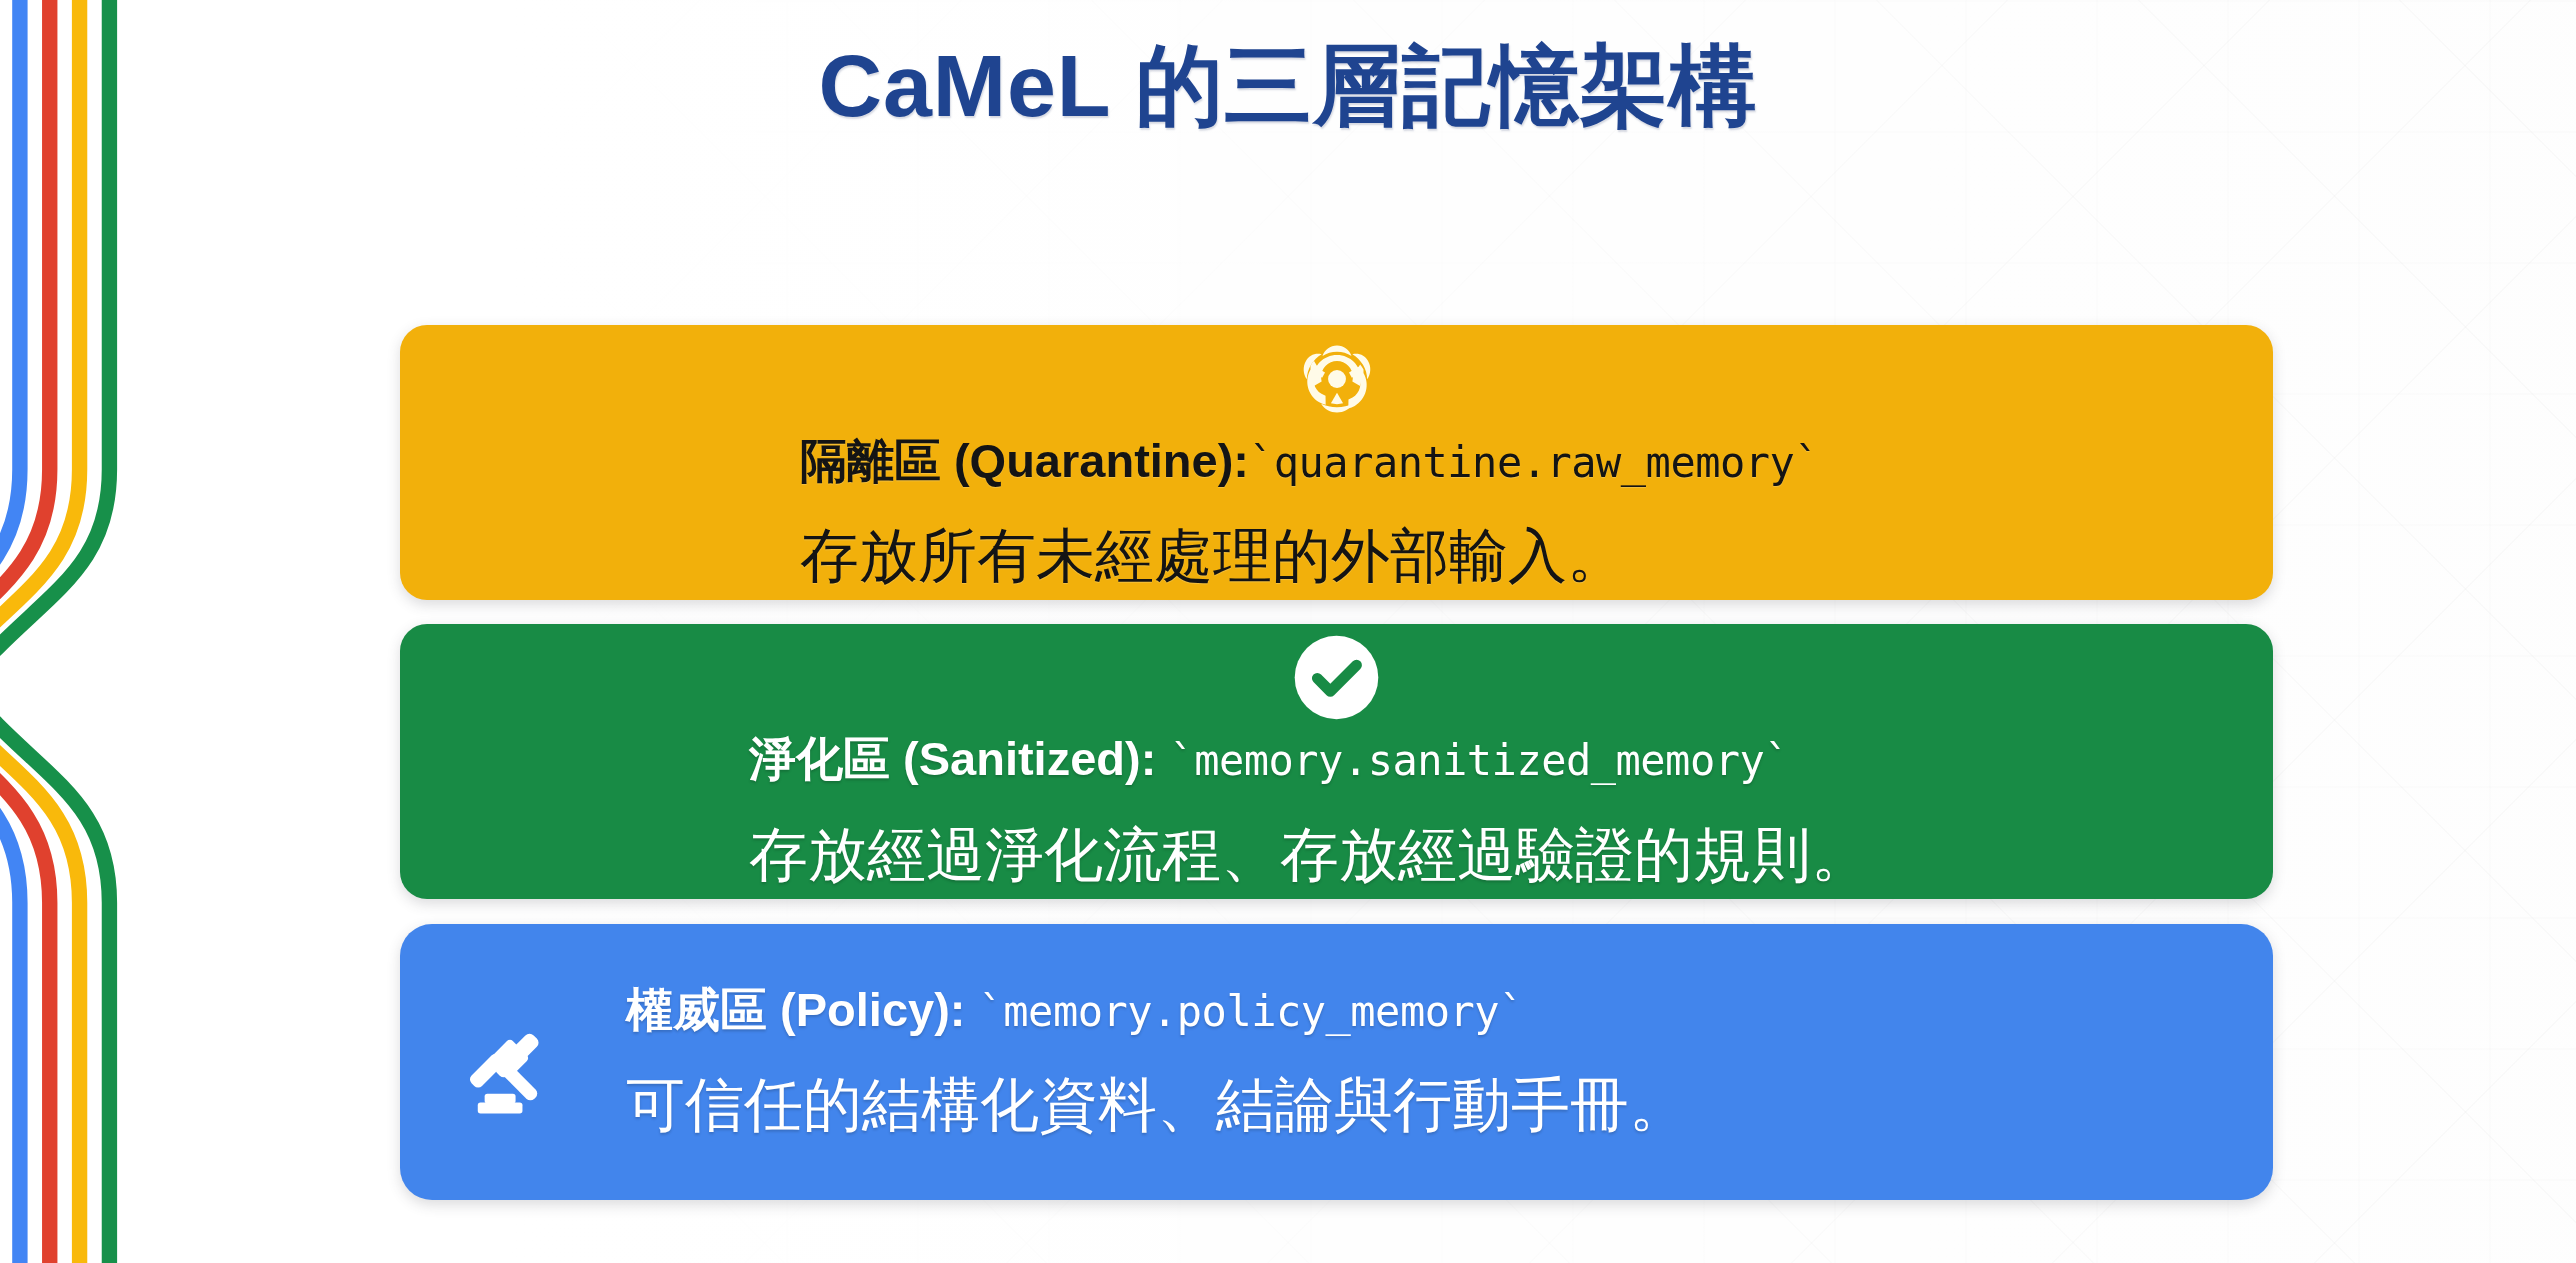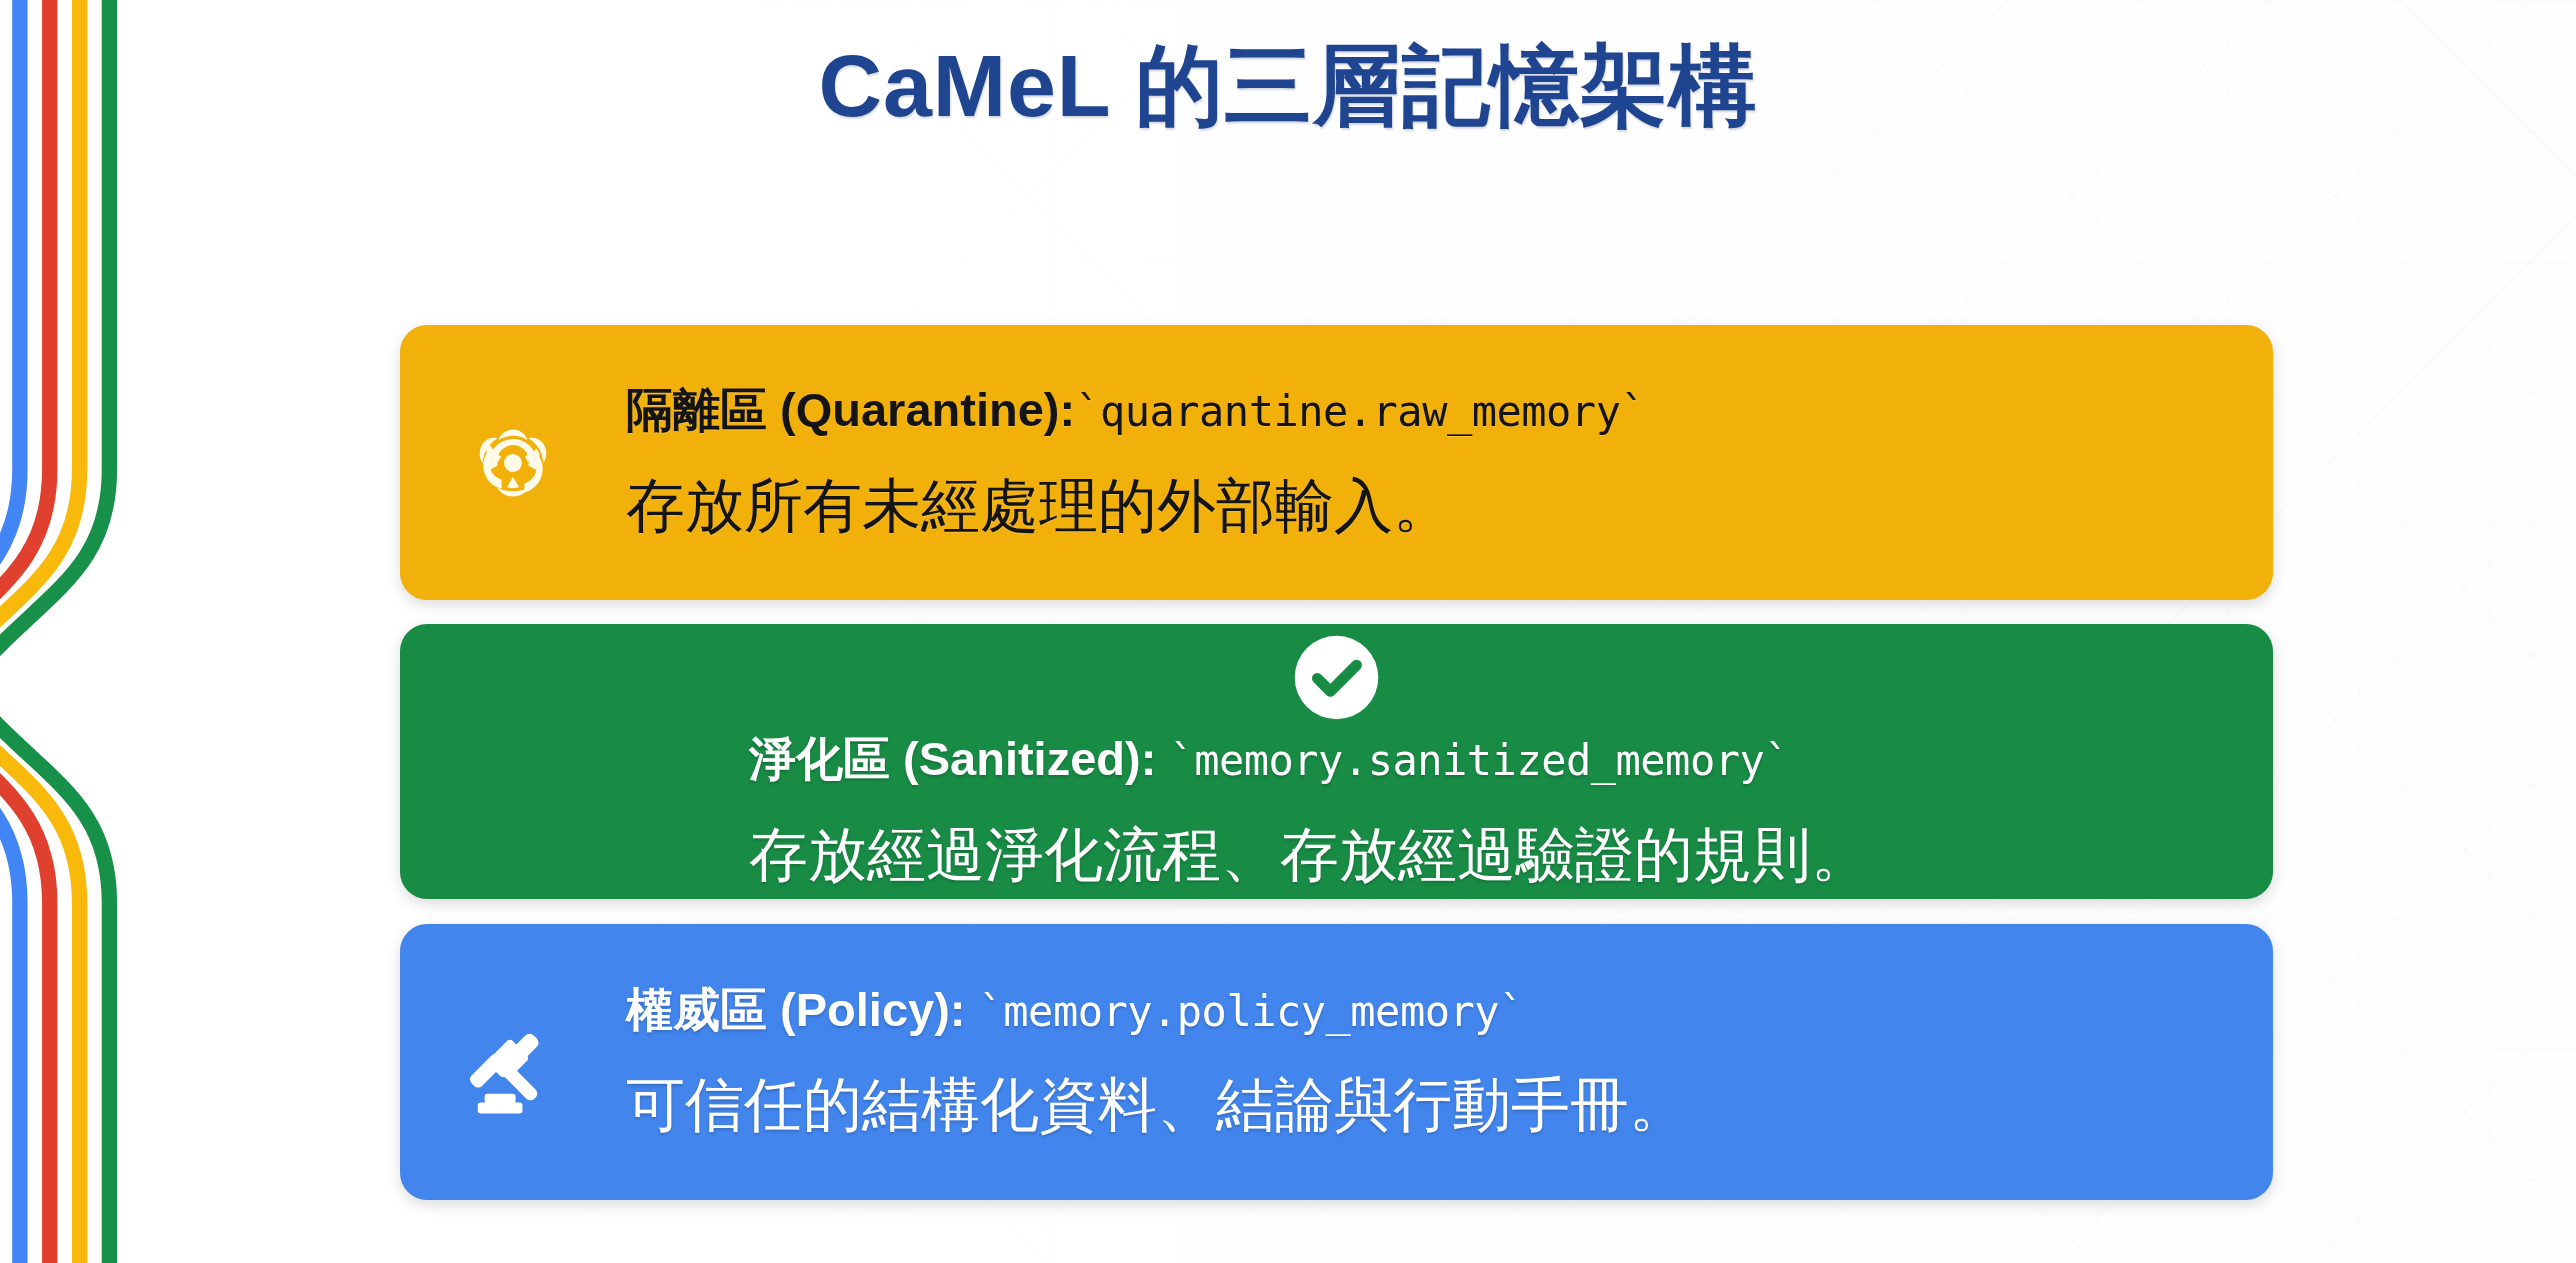--- a/index.html
+++ b/index.html
@@ -96,23 +96,23 @@
     position: relative;
     display: flex;
     align-items: center;
     border-radius: 27px;
     width: 1873px;
     box-shadow: 0 4.5px 12.6px rgba(60,60,70,0.18);
   }
 
   .card + .card { margin-top: 24.4px; }
 
-  .card-quarantine { height: 275px; background: #F2B00B; }
+  .card-quarantine { height: 275px; background: #F2B00B; flex-direction: column; }
   .card-sanitized  { height: 275px; background: #188B45; flex-direction: column; }
-  .card-policy     { height: 276px; background: #4285EC; }
+  .card-policy     { height: 276px; background: #4285EC; border-radius: 32px; }
 
   .card-icon {
     flex: 0 0 auto;
     width: 226px;
     display: flex;
     align-items: center;
     justify-content: center;
   }
   .card-icon svg { display: block; }
 

